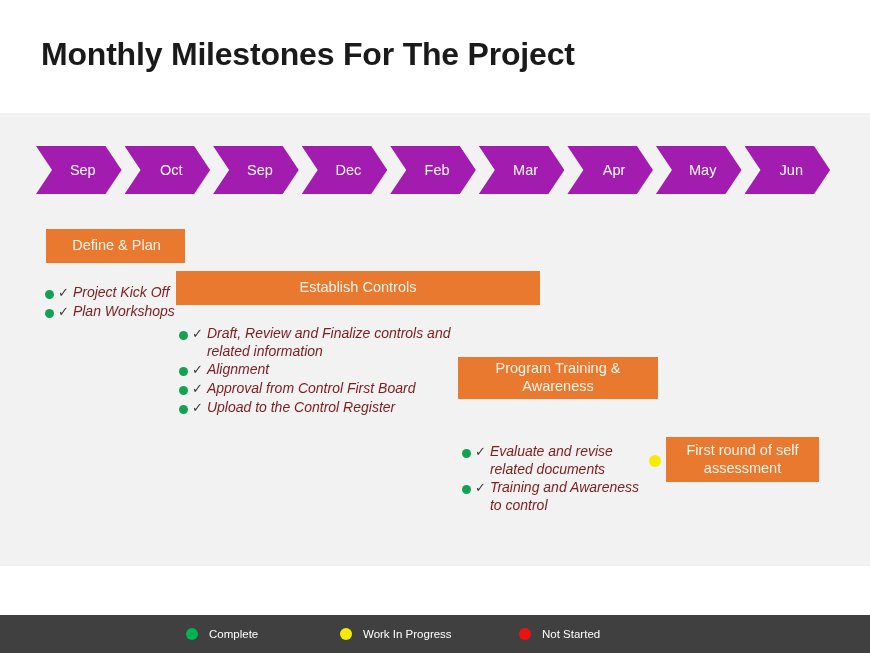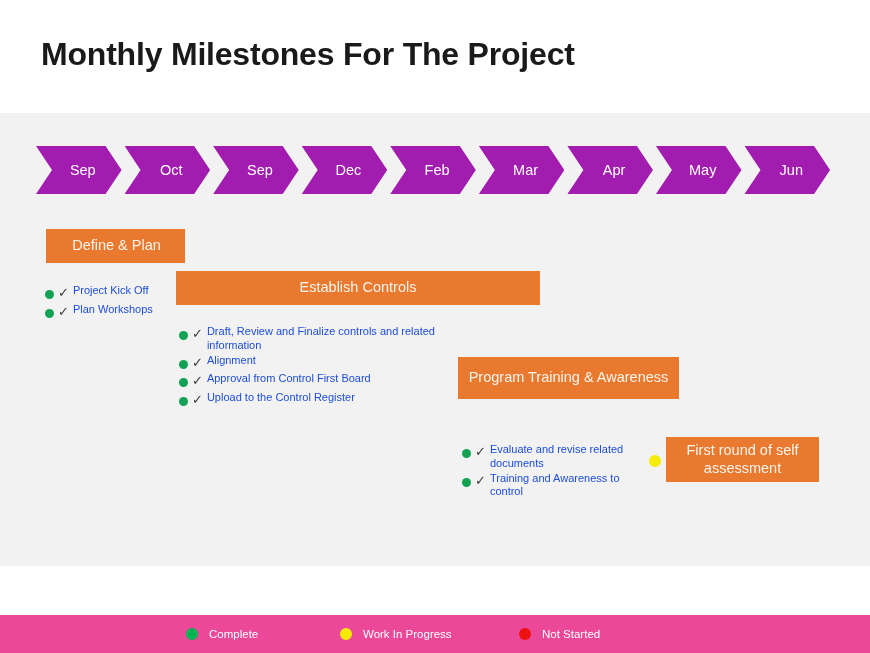--- a/index.html
+++ b/index.html
@@ -72,21 +72,21 @@
     align-items: center;
     justify-content: center;
     text-align: center;
     font-size: 14.5px;
     line-height: 1.22;
     padding: 0 6px;
     box-sizing: border-box;
   }
   #phase-define-plan { left: 46px;  top: 229px; width: 139px; height: 34px; padding-left: 8px; }
   #phase-establish-controls { left: 176px; top: 271px; width: 364px; height: 34px; }
-  #phase-program-training { left: 458px; top: 357px; width: 221px; height: 42px; }
+  #phase-program-training { left: 458px; top: 357px; width: 200px; height: 42px; }
   #phase-self-assessment  { left: 666px; top: 437px; width: 153px; height: 45px; }
 
   
   .milestone-group {
     position: absolute;
   }
   #group-define-plan    { left: 45px;  top: 284px; width: 140px; }
   #group-establish      { left: 179px; top: 325px; width: 278px; }
   #group-training       { left: 462px; top: 443px; width: 190px; }
 
@@ -107,44 +107,45 @@
 
   .check-mark {
     flex: 0 0 auto;
     font-size: 13px;
     color: #3a3a3a;
     margin-top: 1px;
     margin-right: 4px;
     line-height: 1.3;
   }
   .milestone-text {
-    font-size: 11px;
-    color: #1d4ed8;
+    font-size: 14px;
+    color: #7f1d1d;
     line-height: 1.25;
+    font-style: italic;
   }
 
   
   #self-assessment-dot {
     position: absolute;
     left: 649px;
     top: 455px;
     width: 12px;
     height: 12px;
     border-radius: 50%;
     background: #f5ec00;
   }
 
   
   #footer-legend {
     position: absolute;
     left: 0;
     top: 615px;
     width: 870px;
     height: 38px;
-    background: #ec4899;
+    background: #404040;
     display: flex;
     align-items: center;
   }
   .legend-item {
     display: flex;
     align-items: center;
     position: absolute;
   }
   #legend-complete     { left: 186px; }
   #legend-in-progress  { left: 340px; }

